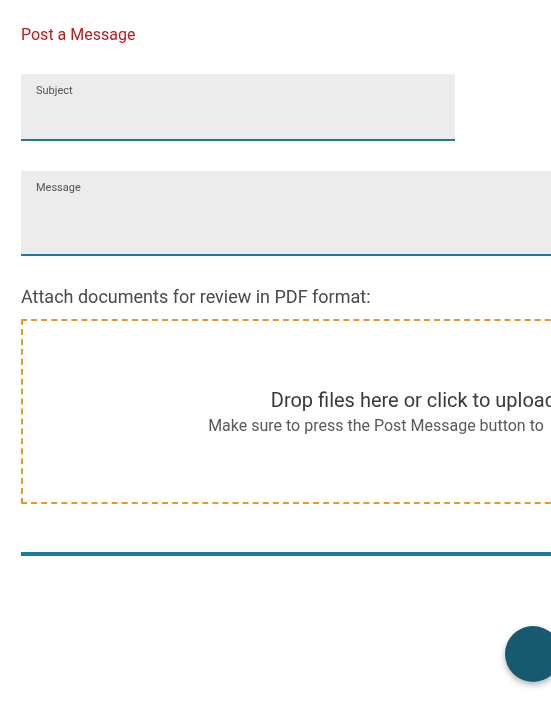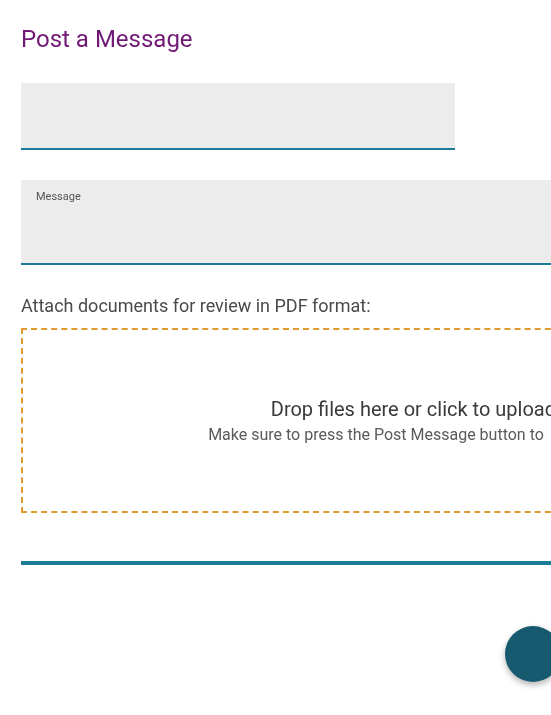--- a/index.html
+++ b/index.html
@@ -12,23 +12,23 @@
       background: #ffffff;
       width: 551px;
       height: 715px;
       overflow: hidden;
       position: relative;
     }
     .container {
       padding: 25px 0 0 21px;
     }
     .page-title {
-      font-size: 24px;
+      font-size: 16px;
       font-weight: 400;
-      color: #701a75;
+      color: #b91c1c;
       margin-bottom: 30px;
     }
     .input-group {
       background: #ececec;
       border-bottom: 2px solid #1b7c99;
       padding: 10px 15px 12px 15px;
       margin-bottom: 30px;
     }
     .subject-group {
       width: 434px;
@@ -112,20 +112,21 @@
       cursor: pointer;
     }
   </style>
 </head>
 <body>
 
 <div class="container">
   <h1 class="page-title">Post a Message</h1>
 
   <div class="input-group subject-group">
+    <label class="input-label">Subject</label>
     <input type="text" class="input-field" value="" style="">
   </div>
 
   <div class="input-group message-group">
     <label class="input-label">Message</label>
     <textarea class="textarea-field" style=""></textarea>
   </div>
 
   <div class="attach-label">Attach documents for review in PDF format:</div>
 

